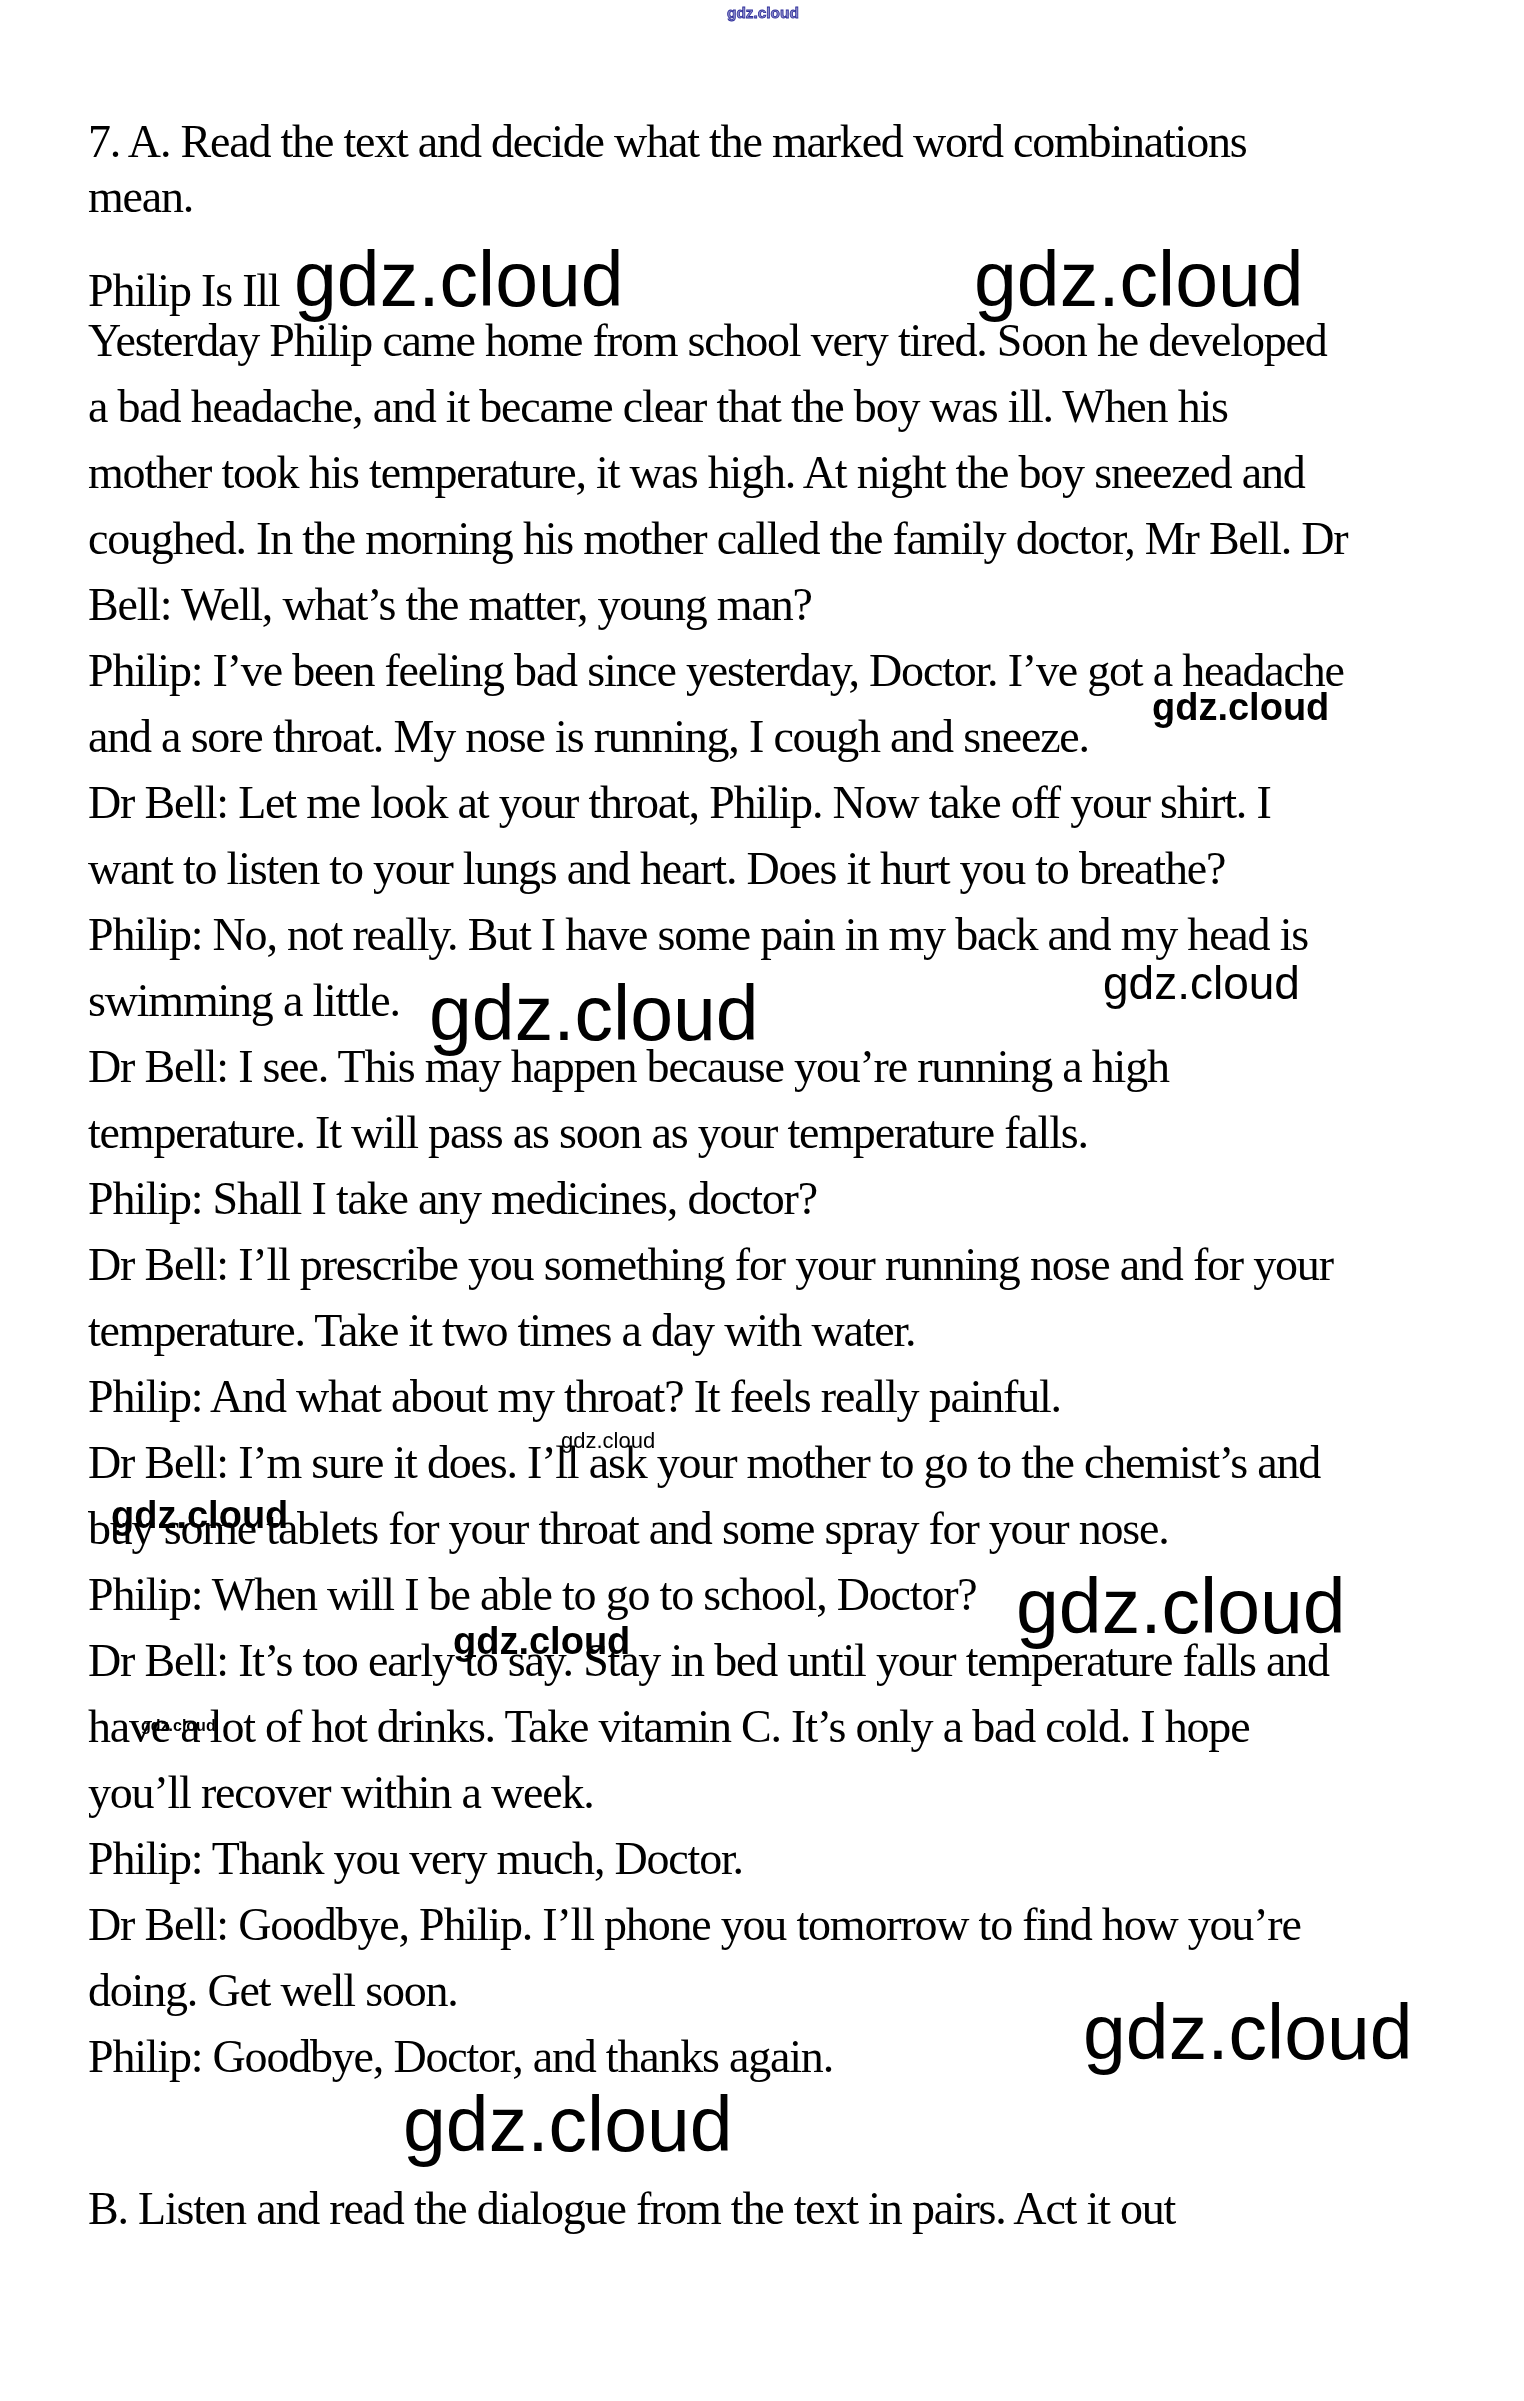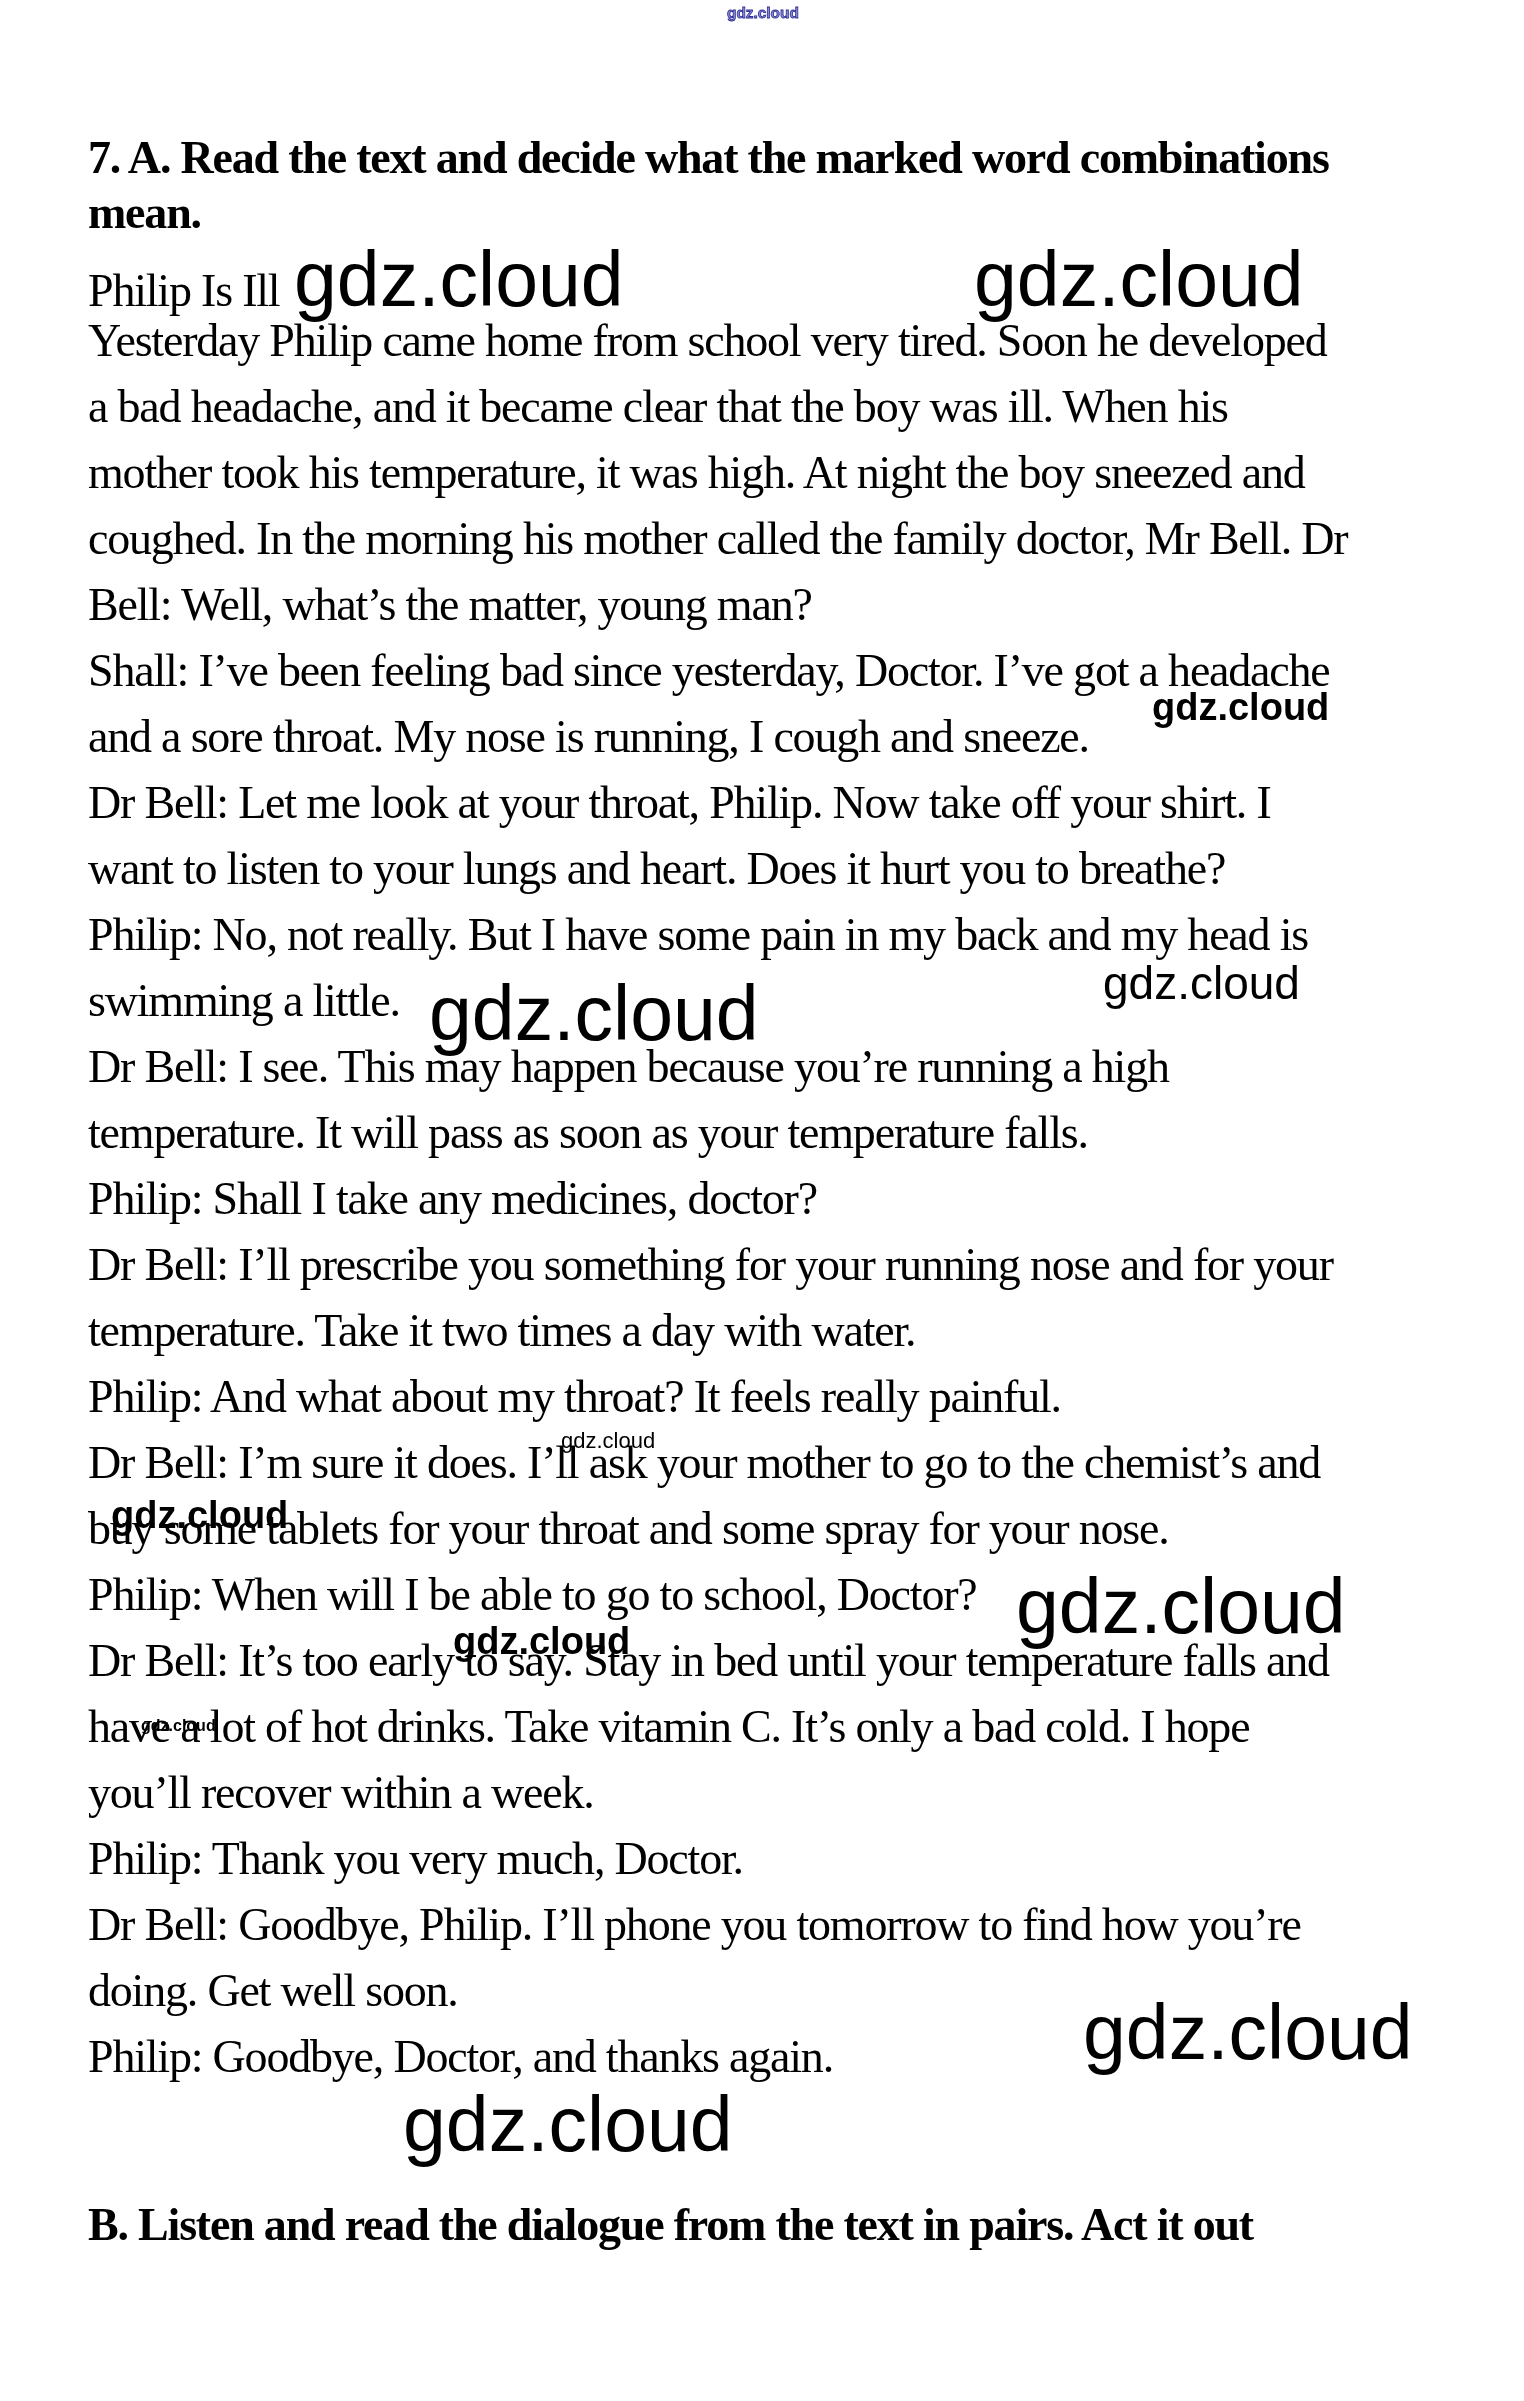--- a/index.html
+++ b/index.html
@@ -16,21 +16,21 @@
   .tline {
     position: absolute;
     left: 88px;
     width: 1398px;
     height: 55px;
     line-height: 55px;
     font-size: 46px;
     letter-spacing: -1.2px;
     white-space: nowrap;
   }
-  .bold { font-weight: bold; margin-top: 16px; }
+  .bold { font-weight: normal; }
   .body-lines {
     position: absolute;
     left: 88px;
     top: 308px;
     width: 1398px;
   }
   .bline {
     height: 66px;
     line-height: 66px;
     font-size: 46px;
@@ -67,21 +67,21 @@
   <div class="tline bold" style="top:169px;">mean.</div>
 
   <div class="tline" style="top:251px;margin-top:12px;">Philip Is Ill</div>
 
   <div class="body-lines">
     <div class="bline">Yesterday Philip came home from school very tired. Soon he developed</div>
     <div class="bline">a bad headache, and it became clear that the boy was ill. When his</div>
     <div class="bline">mother took his temperature, it was high. At night the boy sneezed and</div>
     <div class="bline">coughed. In the morning his mother called the family doctor, Mr Bell. Dr</div>
     <div class="bline">Bell: Well, what’s the matter, young man?</div>
-    <div class="bline">Shall: I’ve been feeling bad since yesterday, Doctor. I’ve got a headache</div>
+    <div class="bline">Philip: I’ve been feeling bad since yesterday, Doctor. I’ve got a headache</div>
     <div class="bline">and a sore throat. My nose is running, I cough and sneeze.</div>
     <div class="bline">Dr Bell: Let me look at your throat, Philip. Now take off your shirt. I</div>
     <div class="bline">want to listen to your lungs and heart. Does it hurt you to breathe?</div>
     <div class="bline">Philip: No, not really. But I have some pain in my back and my head is</div>
     <div class="bline">swimming a little.</div>
     <div class="bline">Dr Bell: I see. This may happen because you’re running a high</div>
     <div class="bline">temperature. It will pass as soon as your temperature falls.</div>
     <div class="bline">Philip: Shall I take any medicines, doctor?</div>
     <div class="bline">Dr Bell: I’ll prescribe you something for your running nose and for your</div>
     <div class="bline">temperature. Take it two times a day with water.</div>

